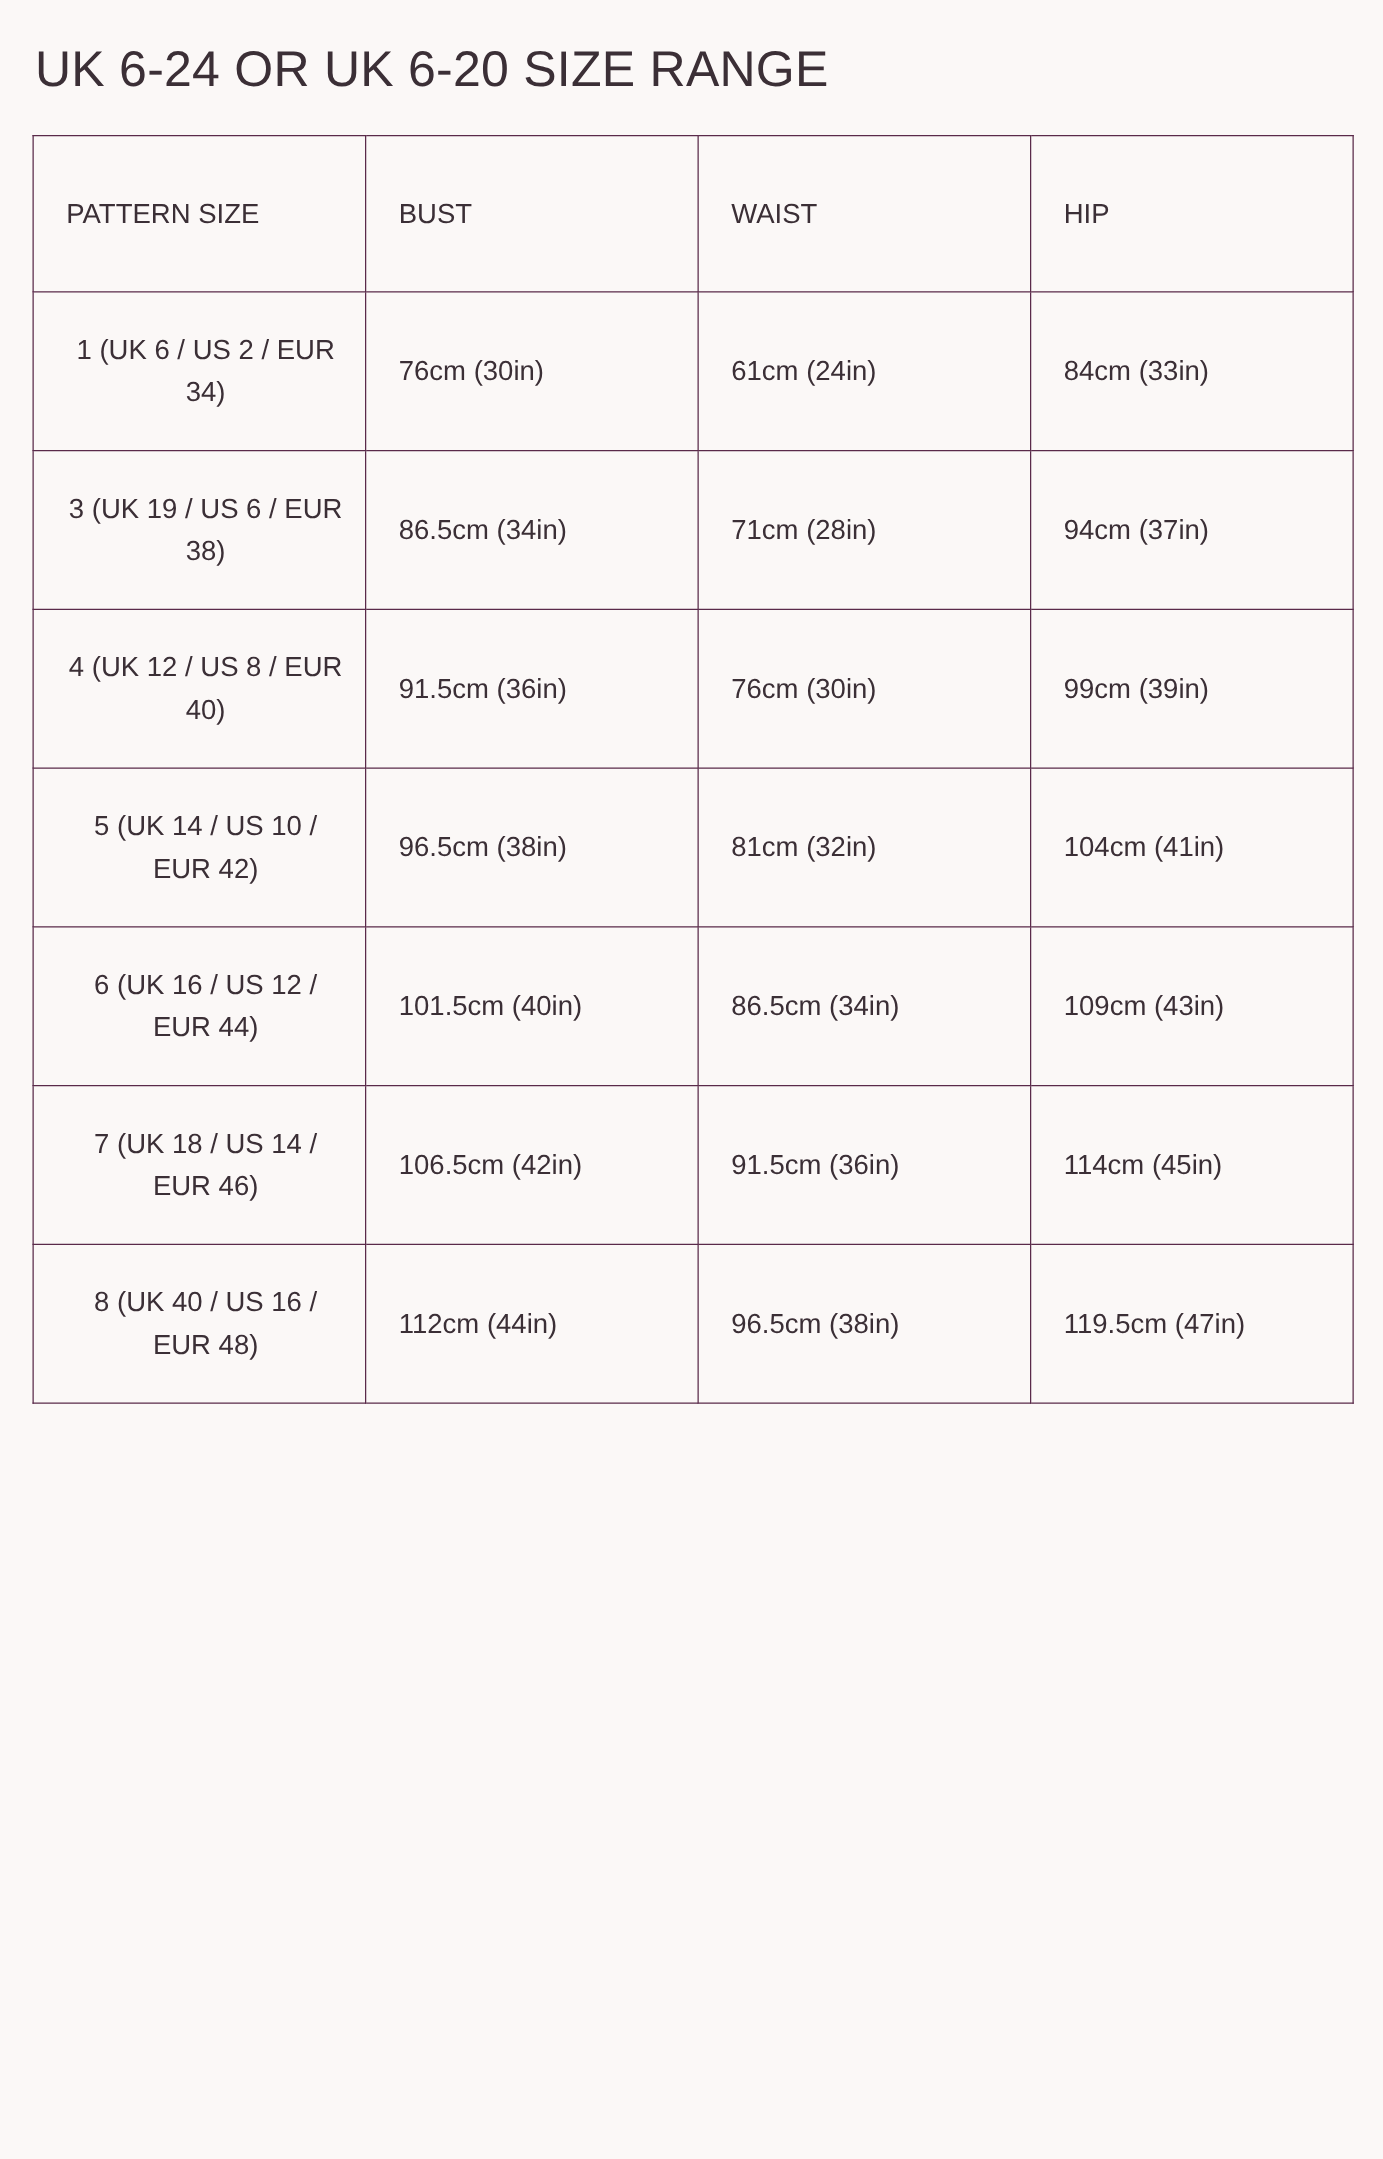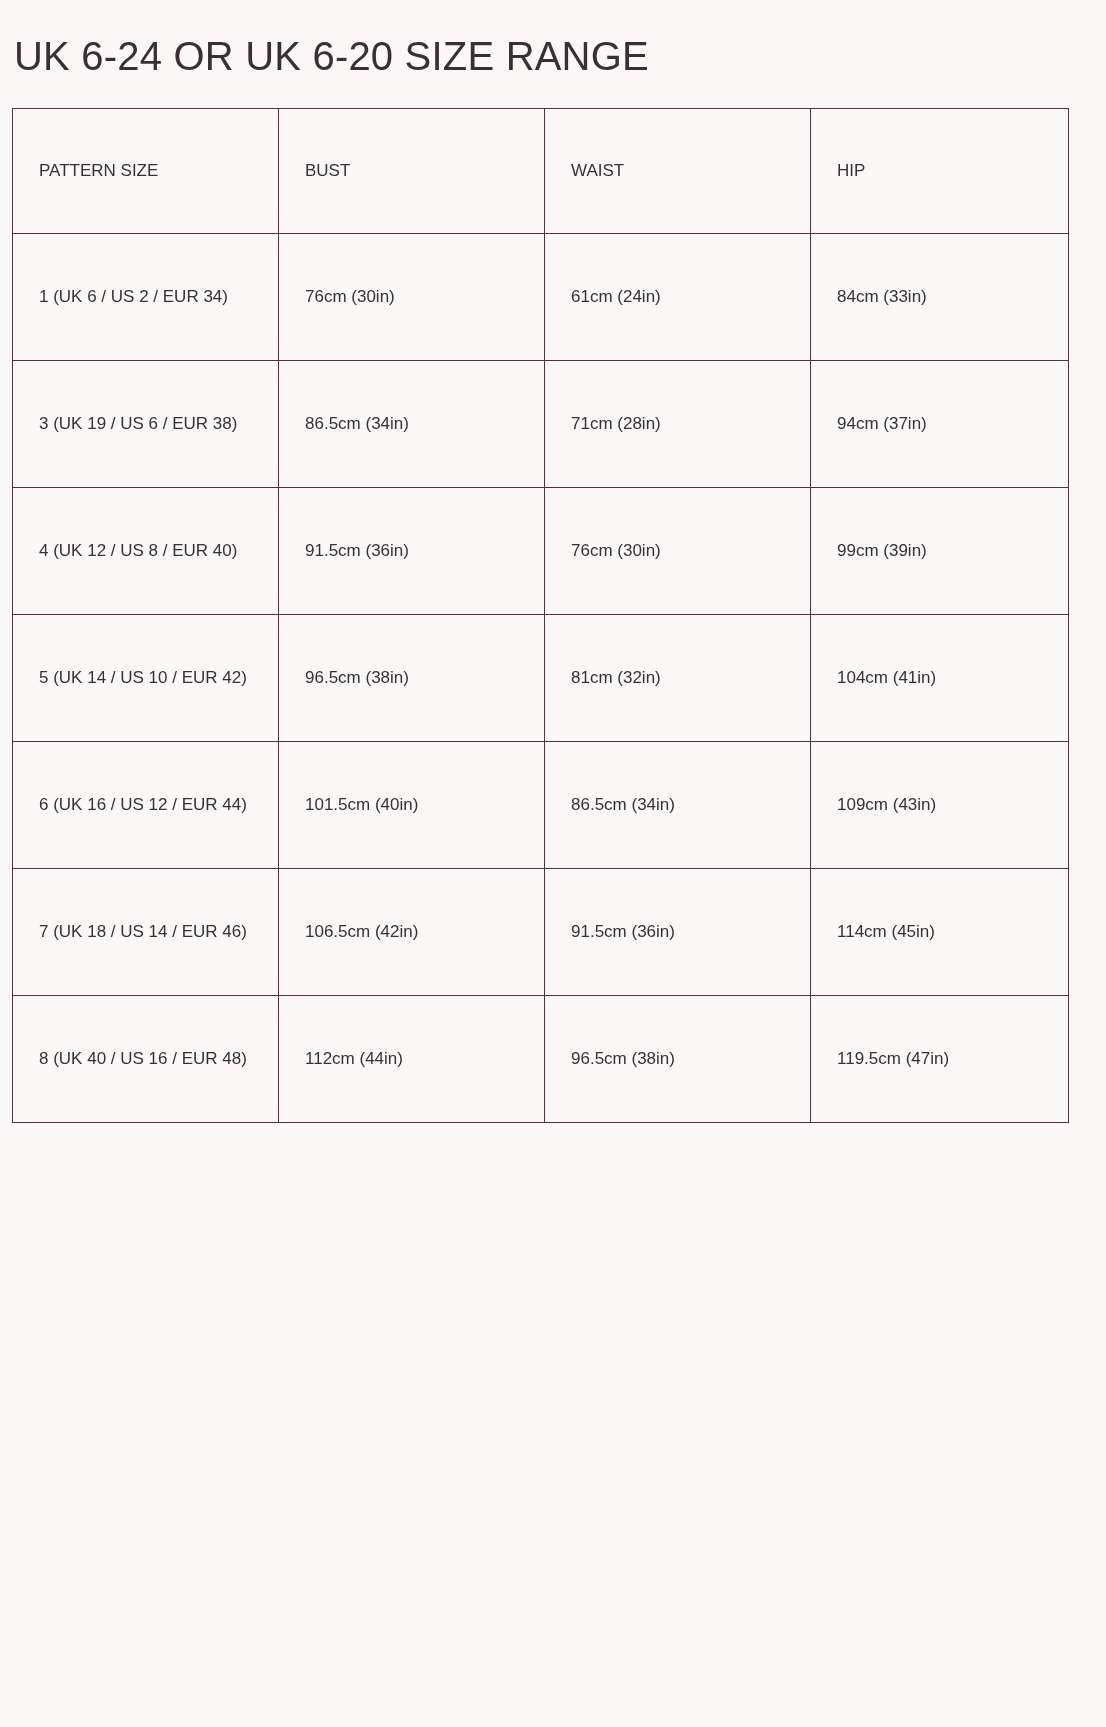--- a/index.html
+++ b/index.html
@@ -8,21 +8,21 @@
     background: #fbf8f7;
   }
   body {
     width: 1106px;
     min-height: 1727px;
     font-family: "Liberation Sans", sans-serif;
     color: #3a2e35;
     -webkit-font-smoothing: antialiased;
   }
   .page {
-    padding: 22px 26px 0 12px;
+    padding: 22px 26px 0 26px;
     box-sizing: border-box;
     width: 880px;
   }
   .page-title {
     font-size: 40px;
     font-weight: 400;
     letter-spacing: 0.2px;
     color: #3b2f36;
     margin: 10px 0 28px 2px;
     line-height: 1.2;
@@ -37,34 +37,35 @@
   table.size-table col.c2 { width: 266px; }
   table.size-table col.c3 { width: 266px; }
   table.size-table col.c4 { width: 258px; }
 
   table.size-table th,
   table.size-table td {
     border: 1px solid #5a2a4a;
     padding: 20px 26px;
     text-align: left;
     vertical-align: middle;
-    font-size: 17px;
+    font-size: 22px;
     font-weight: 400;
     line-height: 1.55;
     color: #3b2f36;
   }
   table.size-table th {
     height: 84px;
     font-weight: 400;
   }
   table.size-table tbody td {
     height: 86px;
   }
   table.size-table tbody td.sizecell {
     padding-right: 16px;
+    text-align: center;
   }
 </style>
 </head>
 <body>
 
 <div class="page">
   <h1 class="page-title">UK 6-24 OR UK 6-20 SIZE RANGE</h1>
 
   <table class="size-table">
     <colgroup>

